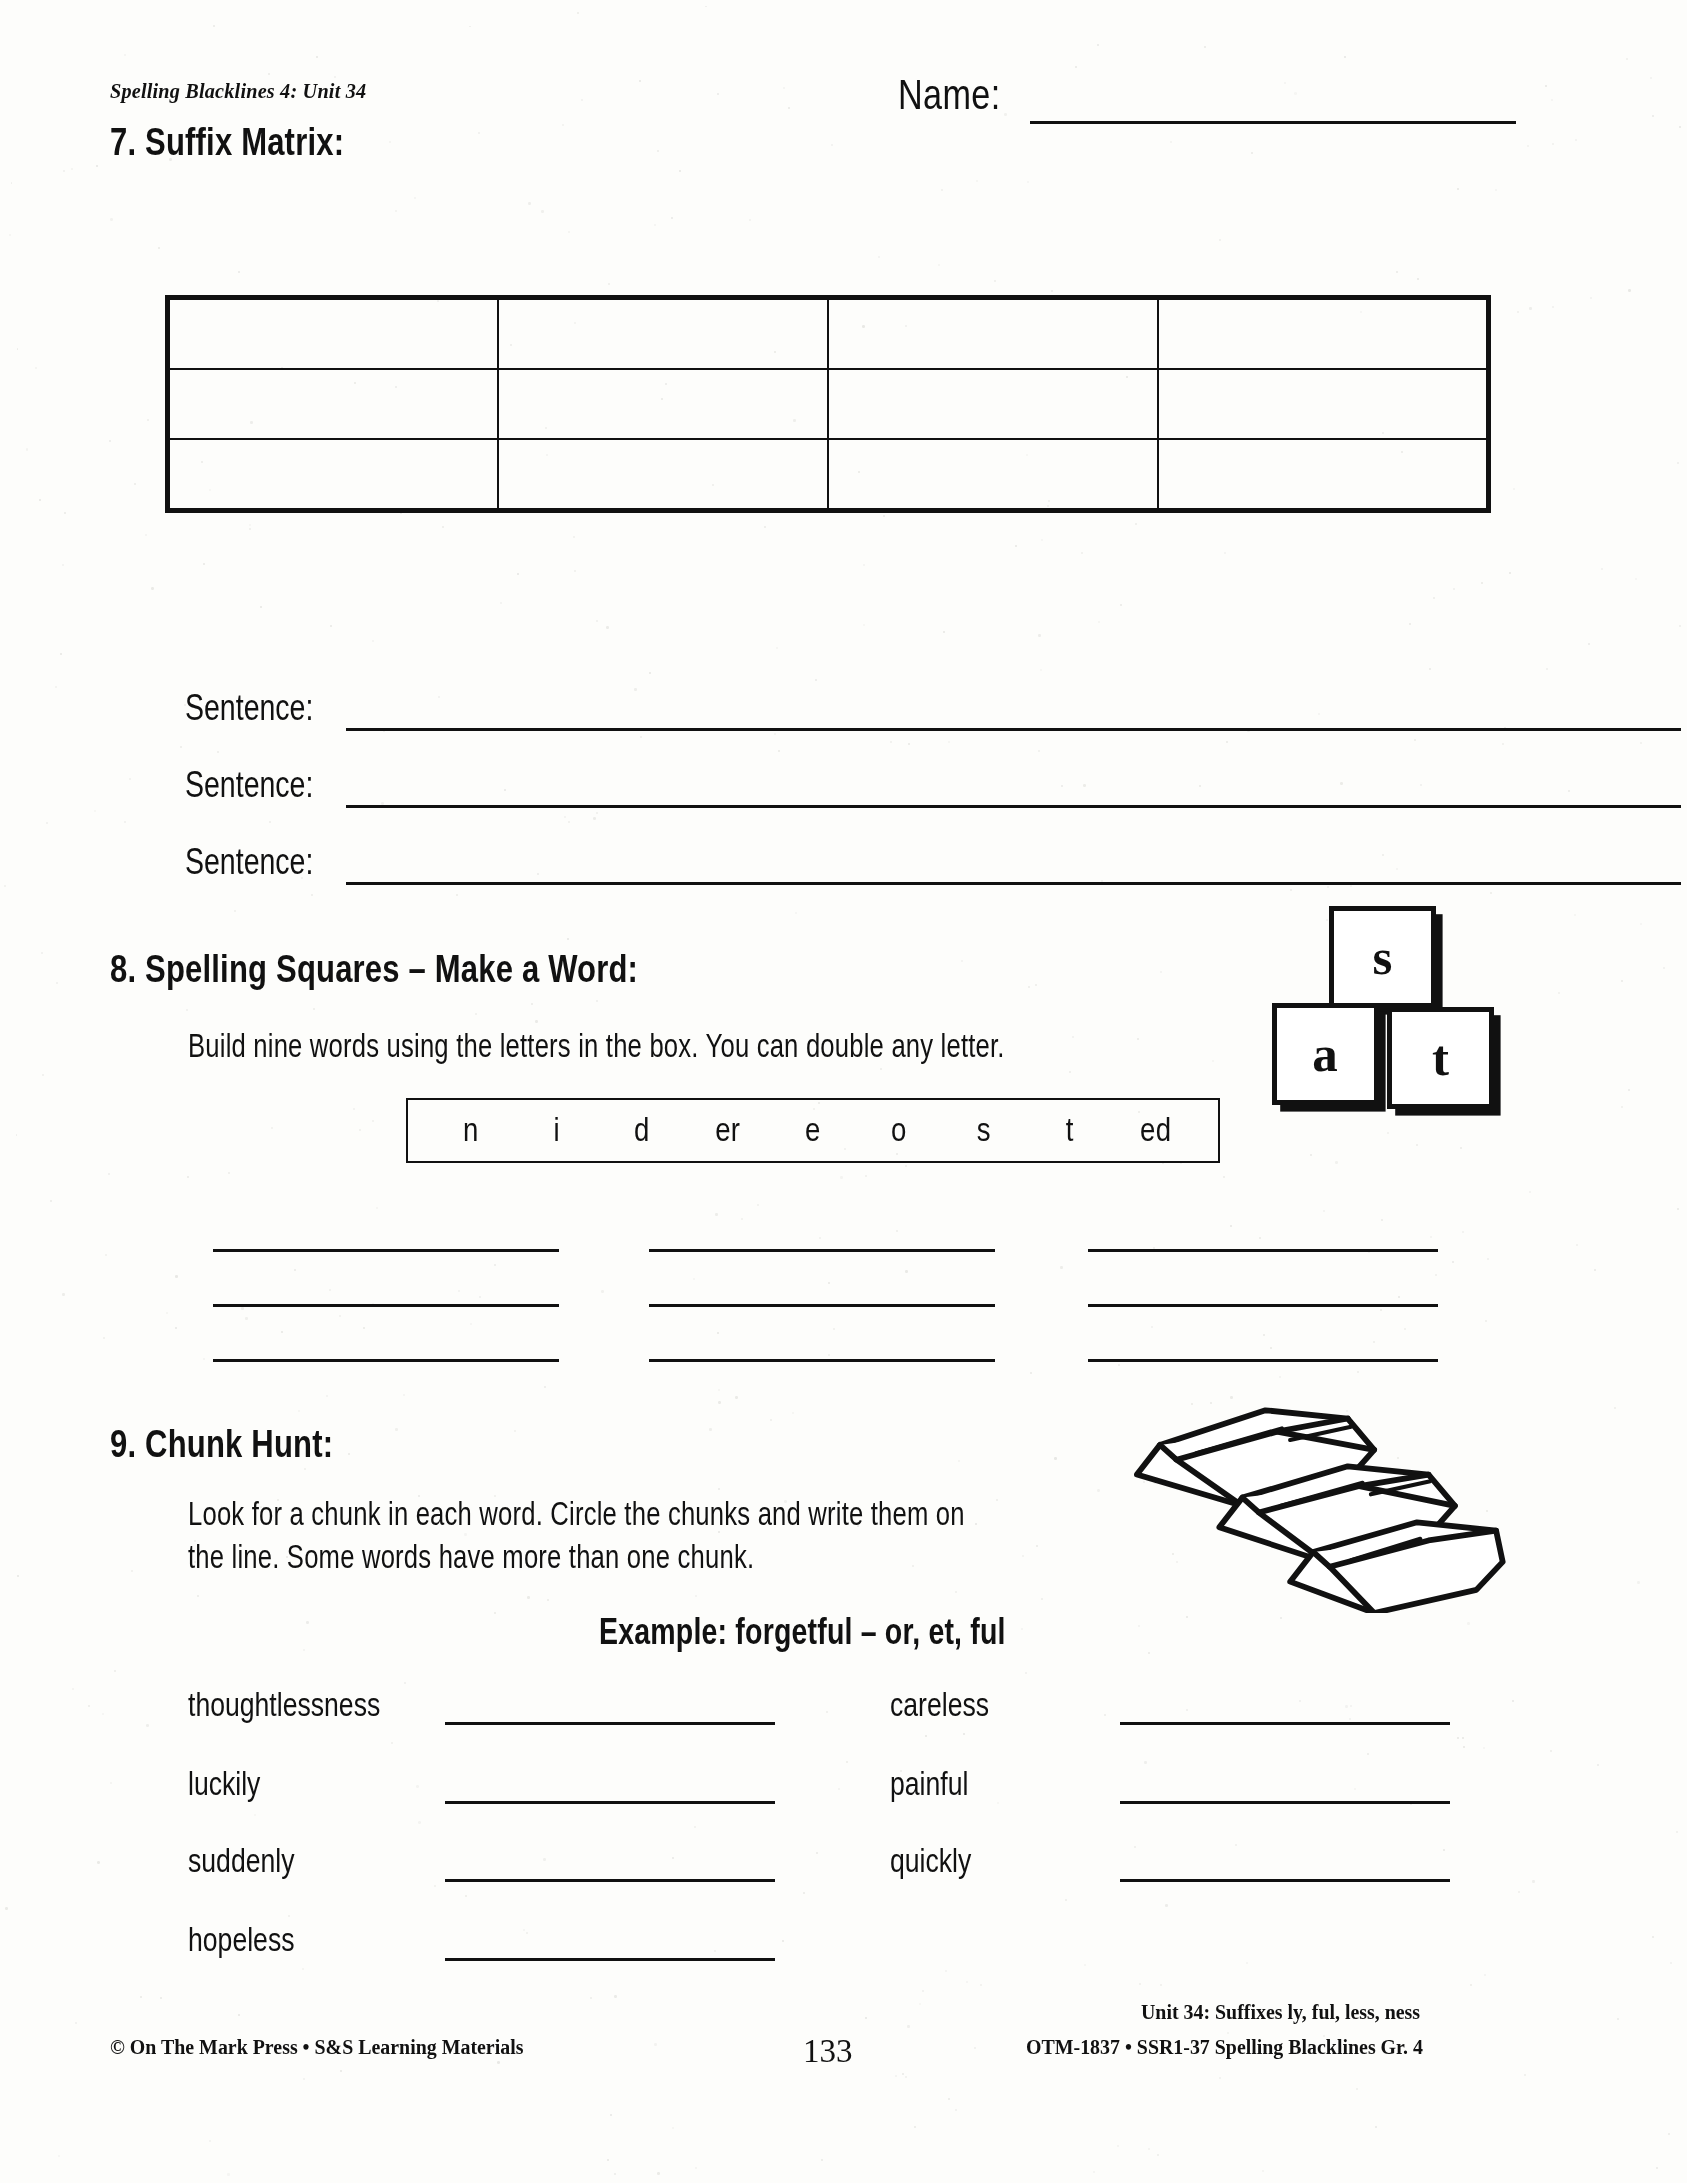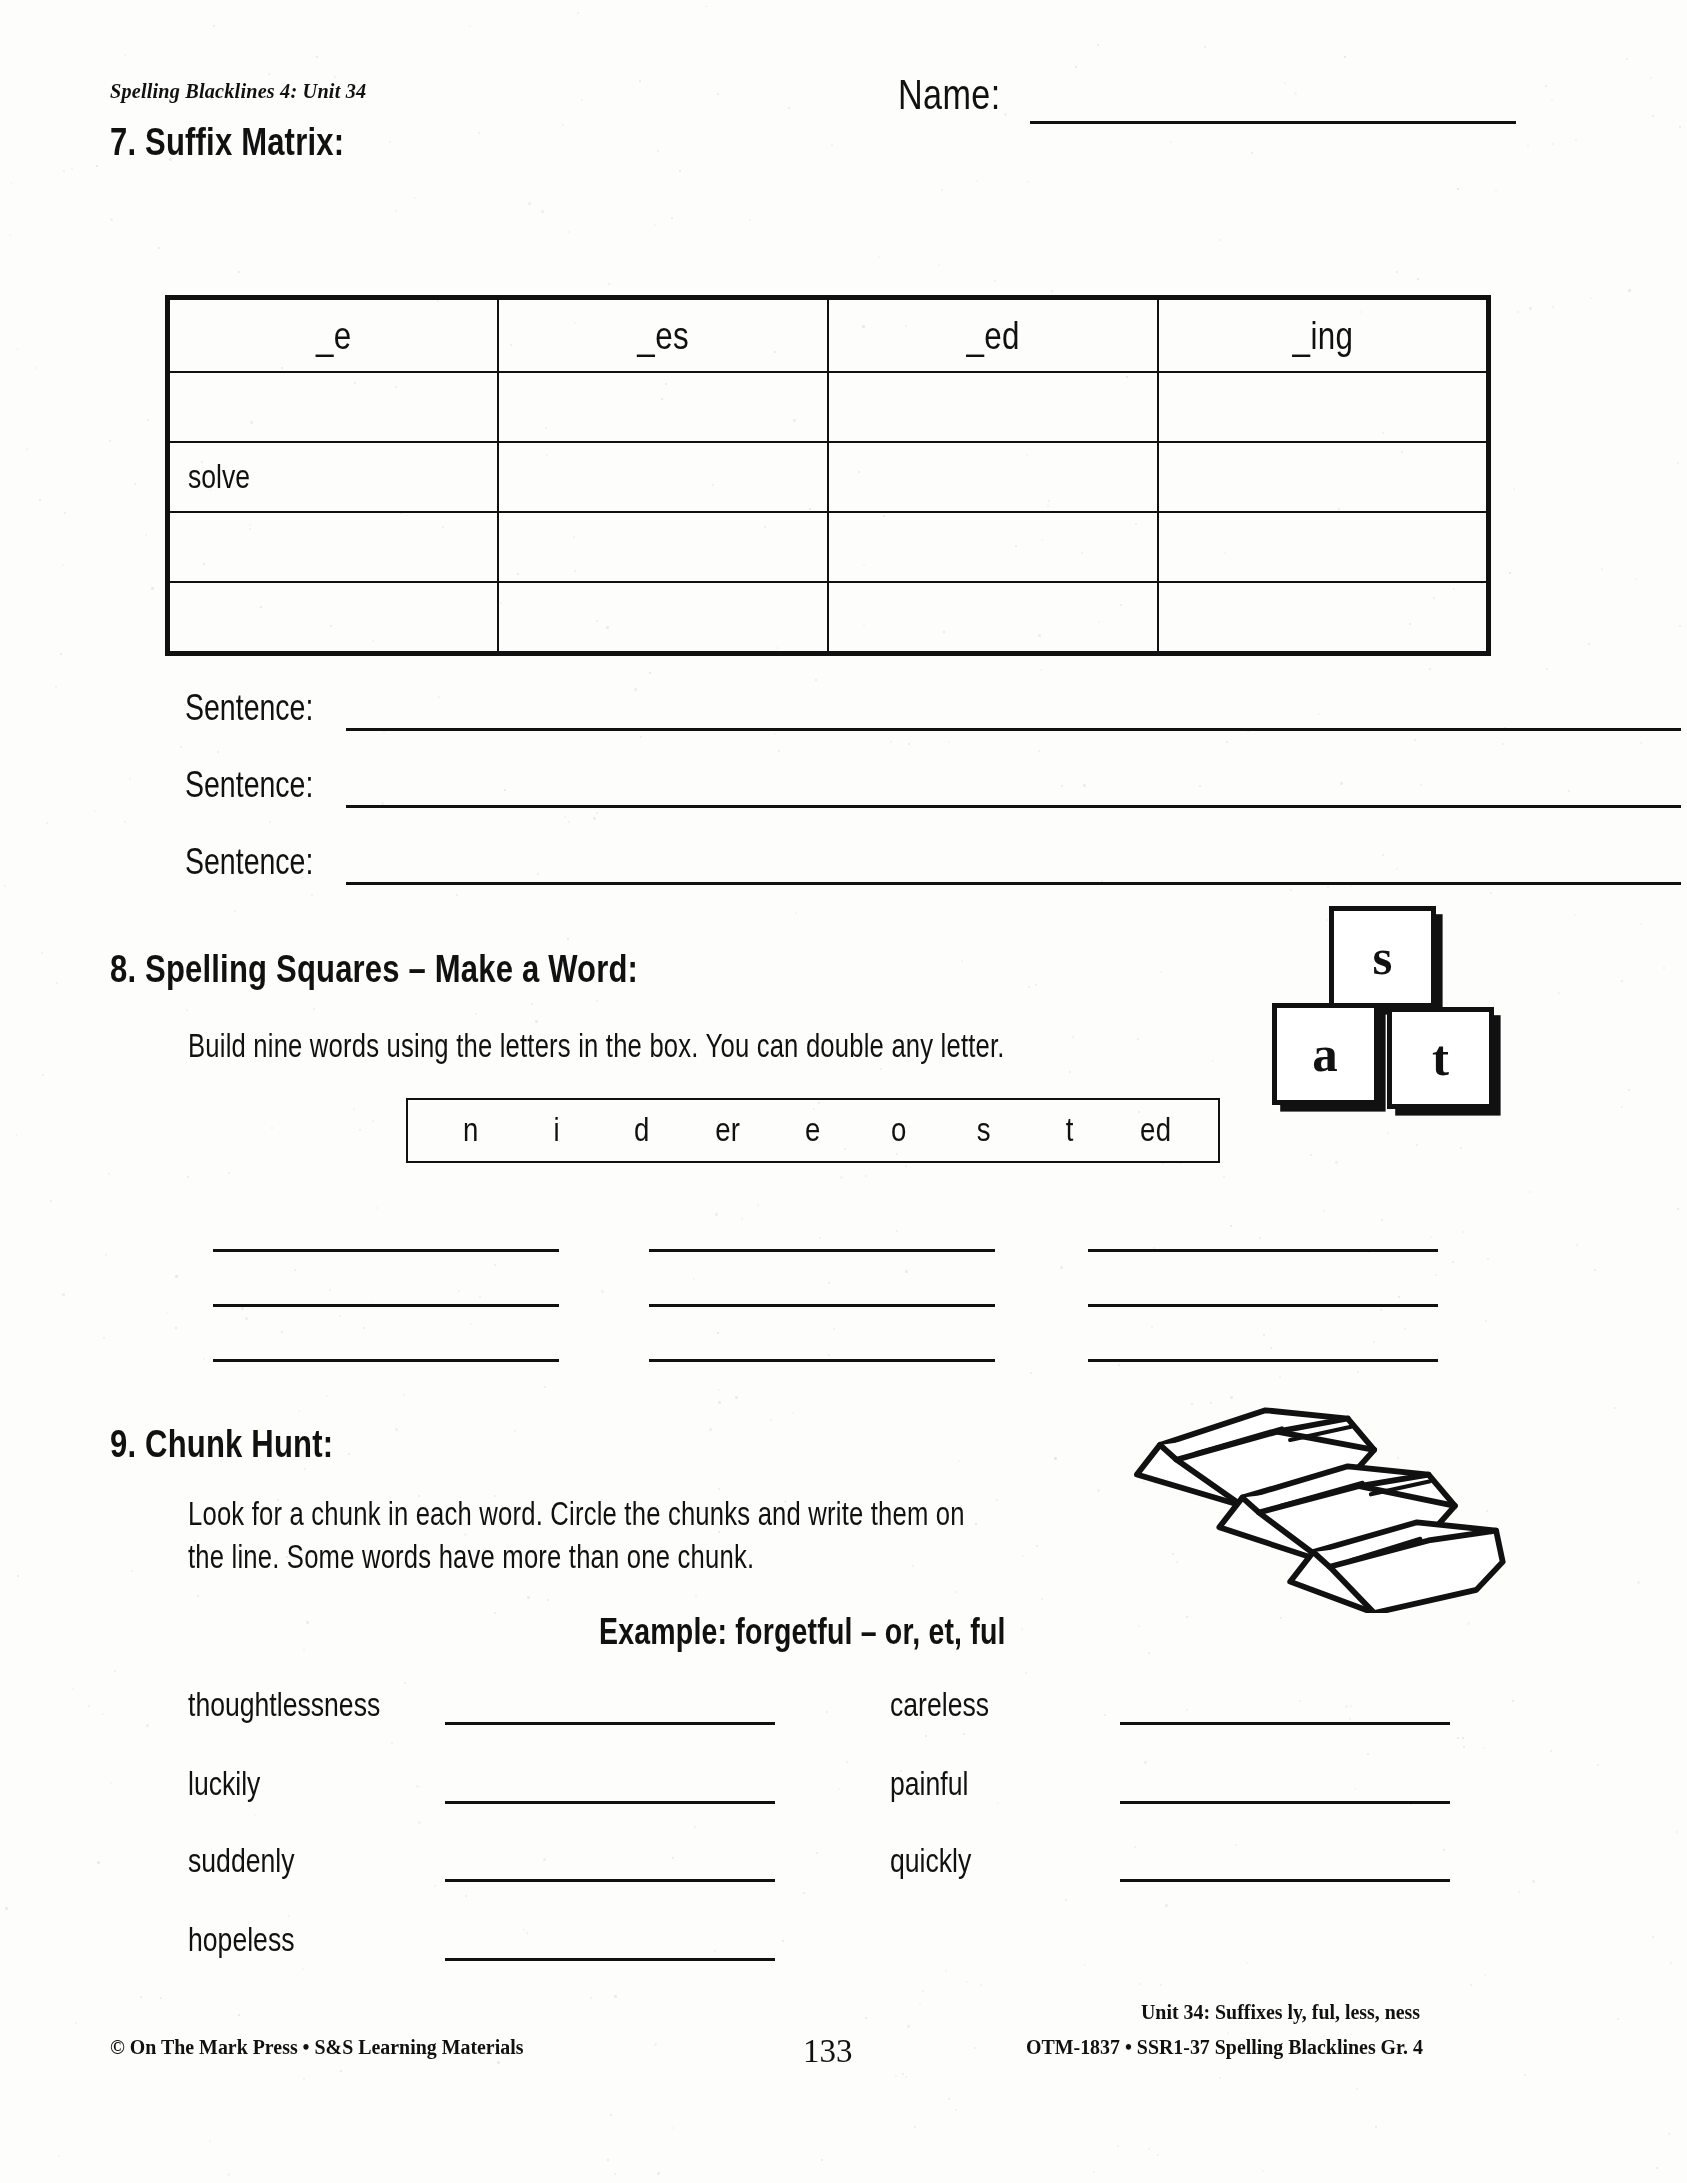--- a/index.html
+++ b/index.html
@@ -695,34 +695,22 @@
     </div>
 
   <div class="hdr-left">Spelling Blacklines 4:  Unit 34</div>
   <div class="name-label">Name:</div>
   <div class="name-rule"></div>
 
   <div class="sec-num" style="left:110px;top:119px;">7.  Suffix Matrix:</div>
 
   <table class="matrix">
     <tbody>
-        <tr class="head">
-      <td><span>_e</span></td>
-      <td><span>_es</span></td>
-      <td><span>_ed</span></td>
-      <td><span>_ing</span></td>
-    </tr>
     <tr>
       <td><span class="cellword"></span></td>
-      <td><span class="cellword"></span></td>
-      <td><span class="cellword"></span></td>
-      <td><span class="cellword"></span></td>
-    </tr>
-    <tr>
-      <td><span class="cellword">solve</span></td>
       <td><span class="cellword"></span></td>
       <td><span class="cellword"></span></td>
       <td><span class="cellword"></span></td>
     </tr>
     <tr>
       <td><span class="cellword"></span></td>
       <td><span class="cellword"></span></td>
       <td><span class="cellword"></span></td>
       <td><span class="cellword"></span></td>
     </tr>

